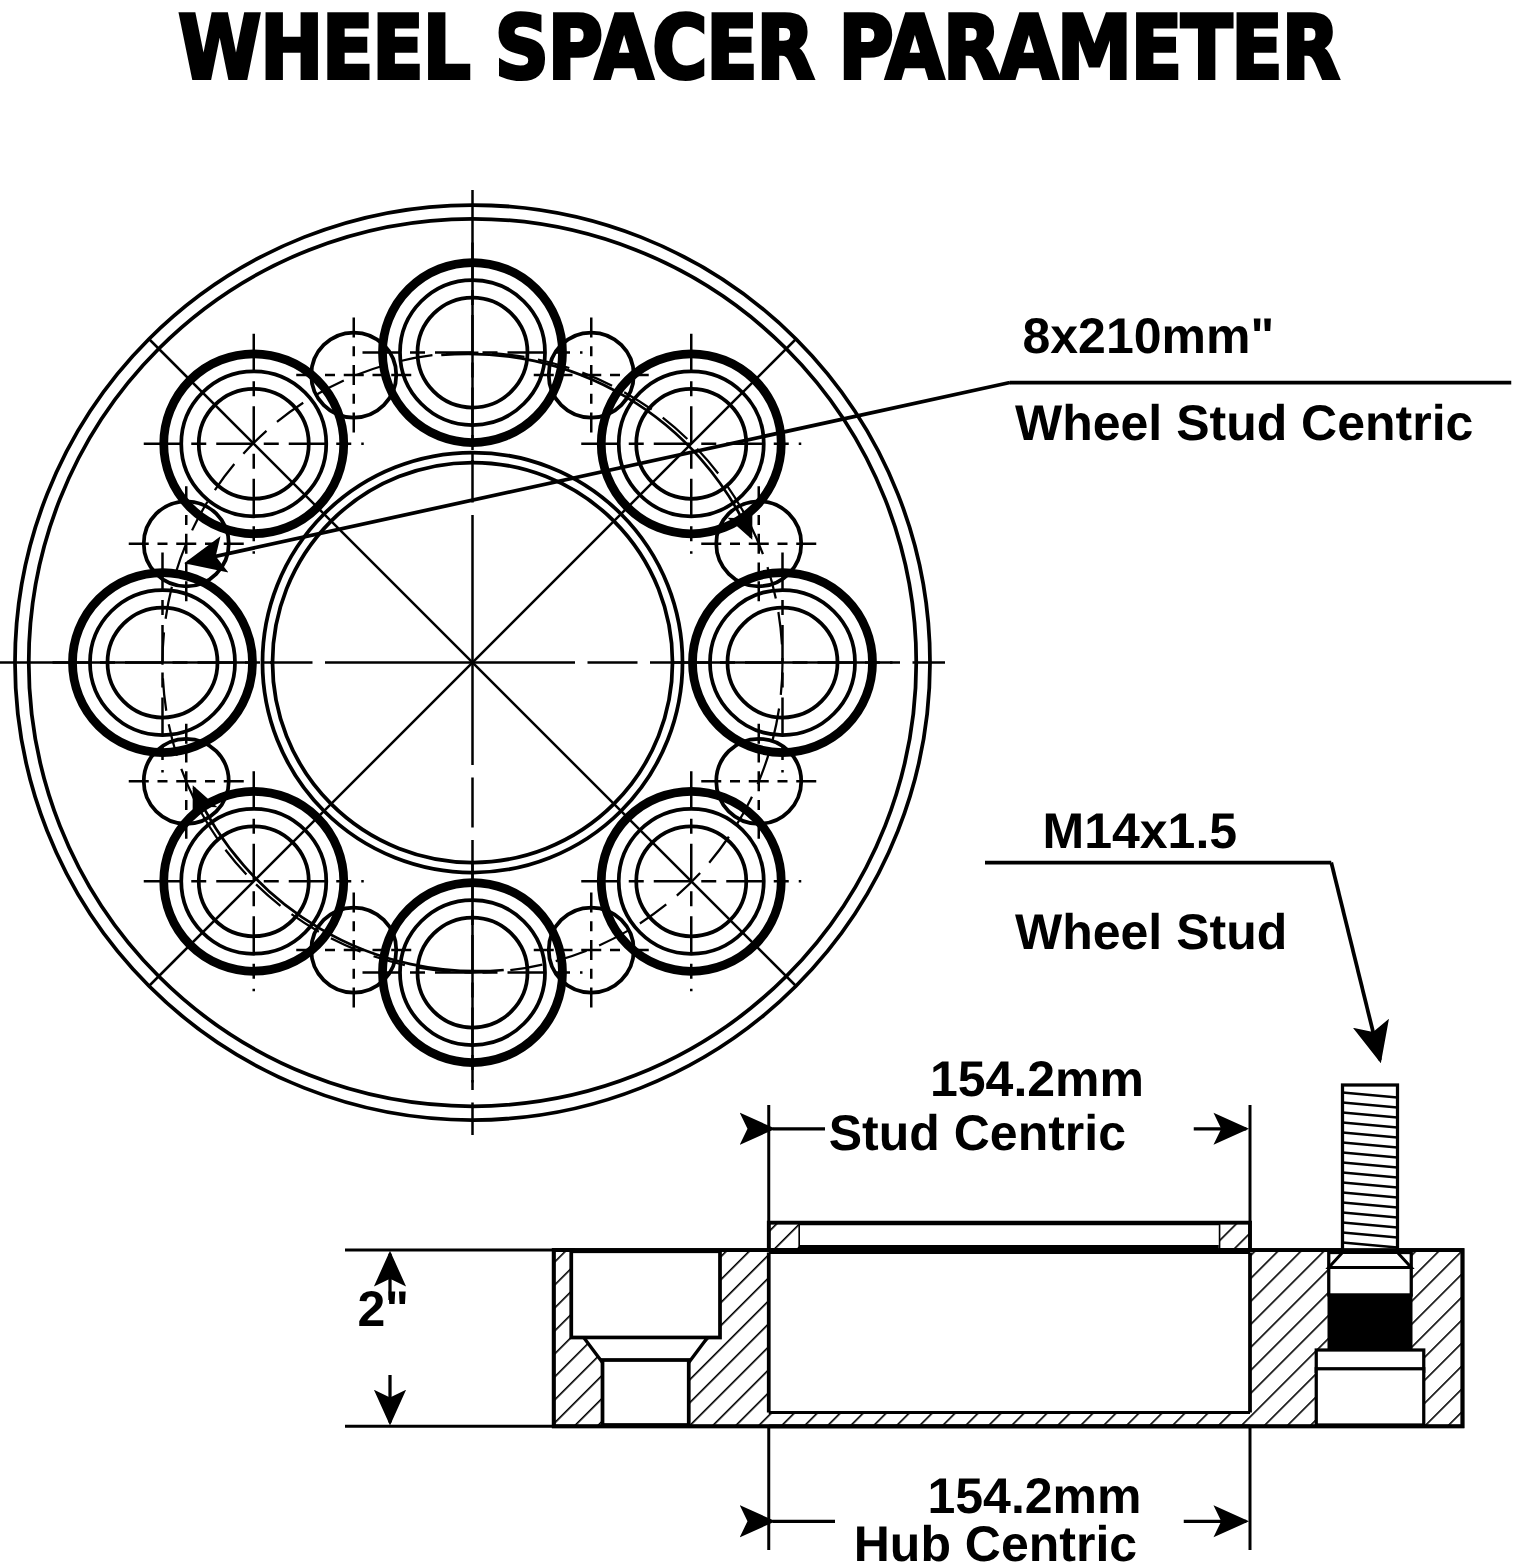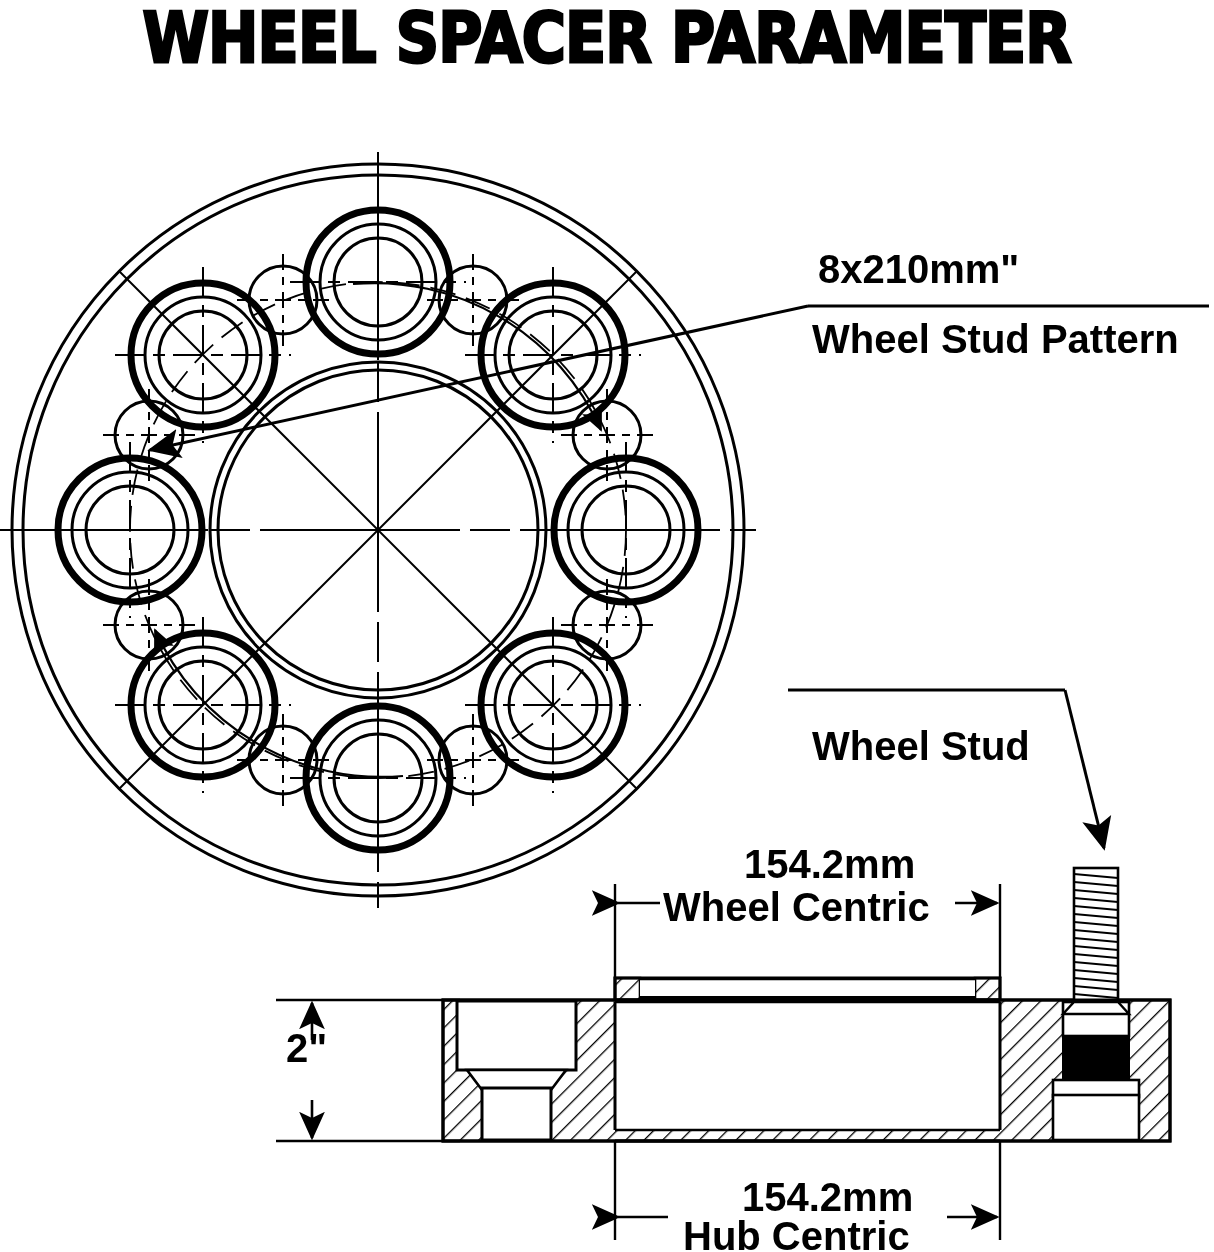--- a/index.html
+++ b/index.html
@@ -308,25 +308,26 @@
       <line x1="312" y1="1100" x2="312" y2="1138" stroke-width="2.6" marker-end="url(#arrFill)"></line>
     </g>
 
   </svg>
 
   <div class="title-wrap">
     <div class="title-text">WHEEL SPACER PARAMETER</div>
   </div>
 
   <div class="lbl lbl-a ann-stud-pattern-1">8x210mm"</div>
-  <div class="lbl lbl-b ann-stud-pattern-2">Wheel Stud Pattern</div>
-
+  <div class="lbl lbl-b ann-stud-pattern-2">Wheel Stud Centric</div>
+
+  <div class="lbl lbl-a ann-wheel-stud-1">M14x1.5</div>
   <div class="lbl lbl-b ann-wheel-stud-2">Wheel Stud</div>
 
   <div class="lbl lbl-a ann-wheelcentric-1">154.2mm</div>
-  <div class="lbl lbl-b ann-wheelcentric-2">Wheel Centric</div>
+  <div class="lbl lbl-b ann-wheelcentric-2">Stud Centric</div>
 
   <div class="lbl lbl-a ann-thickness-1">2"</div>
 
   <div class="lbl lbl-a ann-hubcentric-1">154.2mm</div>
   <div class="lbl lbl-b ann-hubcentric-2">Hub Centric</div>
 
 </div>
 
 </body></html>

